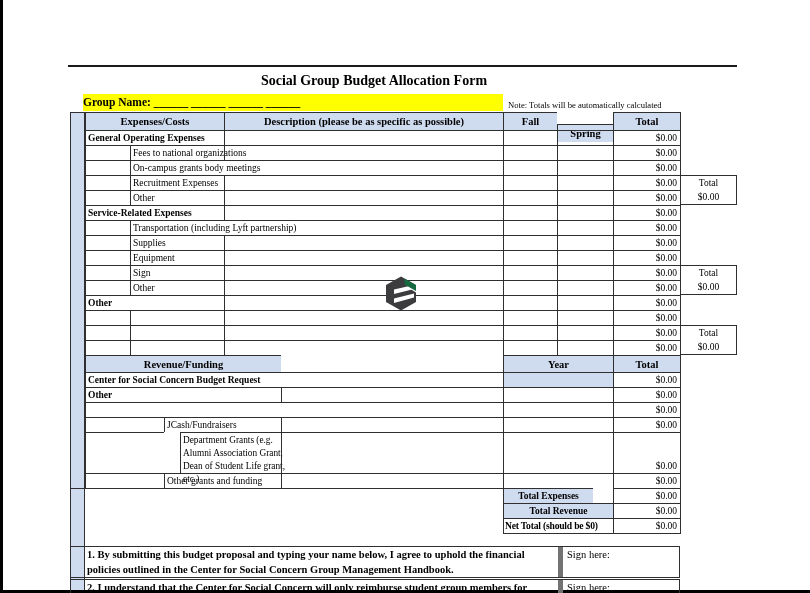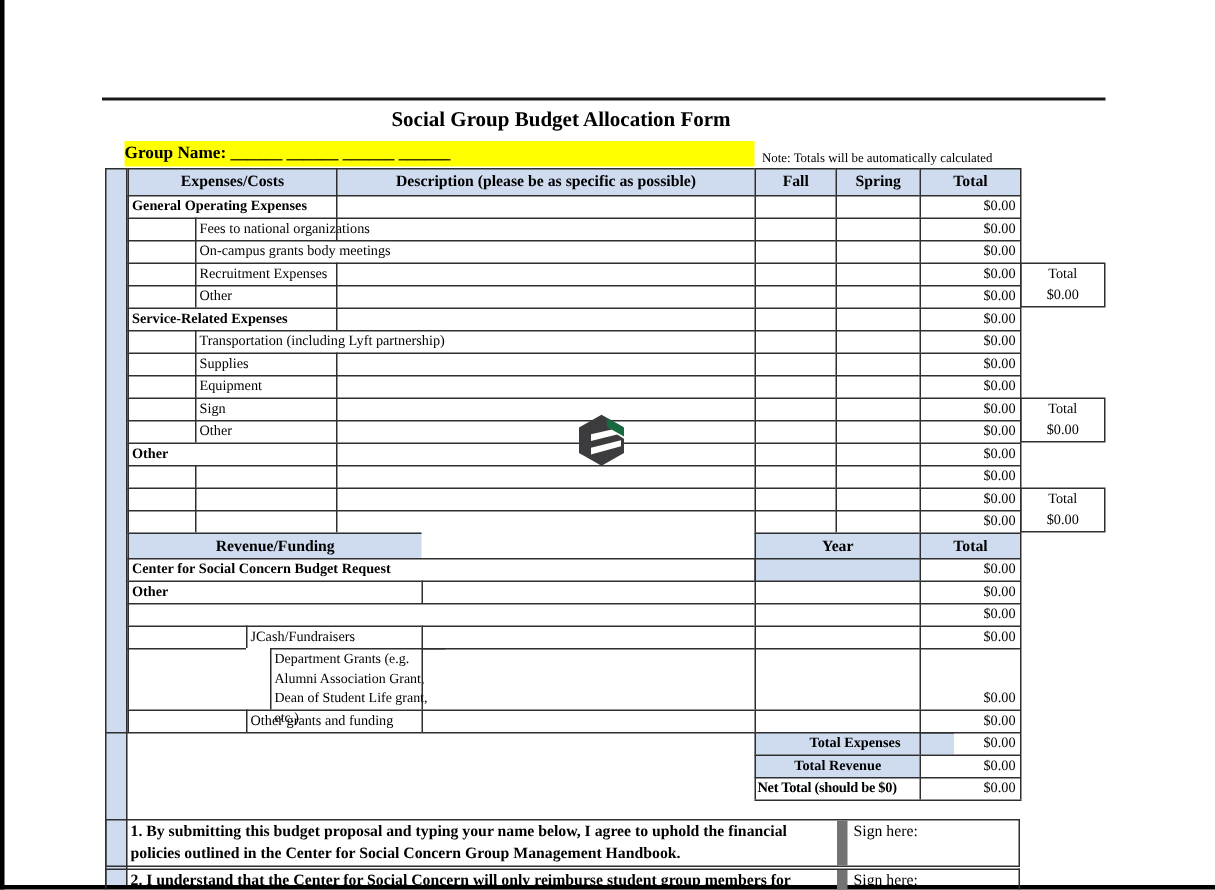--- a/index.html
+++ b/index.html
@@ -22,39 +22,39 @@
   .lab{padding-left:2px;}
   .wrap{white-space:normal;line-height:13px;padding:1px 0 0 2px;font-size:9.3px;}
   .bottomflex{display:flex;align-items:flex-end;justify-content:flex-end;padding-right:3px;}
   .noborder{border:none;}
   .vline{position:absolute;box-sizing:border-box;border-left:1px solid #2f2f2f;}
   .hline{position:absolute;box-sizing:border-box;border-top:1px solid #2f2f2f;}
   .sidebox{position:absolute;box-sizing:border-box;border:1px solid #2f2f2f;}
   .netlab{font-size:9.6px;letter-spacing:-0.2px;padding-left:1px;}
   .agreebox{position:absolute;box-sizing:border-box;border:1px solid #2f2f2f;background:transparent;}
   .agreetext{position:absolute;left:16px;top:1px;right:126px;font-size:10.5px;font-weight:bold;line-height:14.5px;white-space:normal;}
-  .signcell{position:absolute;box-sizing:border-box;border-left:7px solid #737373;top:0;bottom:0;left:487px;width:123px;font-size:10.5px;padding:2px 0 0 4px;}
+  .signcell{position:absolute;box-sizing:border-box;border-left:5px solid #737373;top:0;bottom:0;left:487px;width:123px;font-size:10.5px;padding:2px 0 0 4px;}
 </style>
 </head>
 <body>
 
 <div class="abs" style="left:0;top:0;width:3px;height:593px;background:#000;"></div>
 <div class="abs" style="left:0;top:590px;width:810px;height:3px;background:#000;"></div>
 <div class="abs" style="left:68px;top:65px;width:669px;height:1.5px;background:#1a1a1a;"></div>
 
 <div class="abs b" style="left:68px;top:71px;width:612px;height:20px;text-align:center;font-size:14px;line-height:20px;">Social Group Budget Allocation Form</div>
 <div class="abs b" style="left:83px;top:94px;width:420px;height:17px;background:#ffff00;font-size:11.5px;line-height:17px;white-space:nowrap;">Group Name: ______ ______ ______ ______</div>
 <div class="abs" style="left:508px;top:98px;width:172px;height:14px;font-size:8.6px;line-height:14px;">Note: Totals will be automatically calculated</div>
 
 <div id="sheet" class="abs" style="left:0;top:0;width:810px;height:593px;">
     <div class="cell fill" style="left: 70px; top: 112px; width: 15px; height: 478px; border-right: 1px solid rgb(47, 47, 47);"></div>
     <div class="cell fill b center hdr" style="left: 85px; top: 112px; width: 139px; height: 18px;">Expenses/Costs</div>
     <div class="cell fill b center hdr" style="left: 224px; top: 112px; width: 279px; height: 18px;">Description (please be as specific as possible)</div>
     <div class="cell fill b center hdr" style="left: 503px; top: 112px; width: 54px; height: 18px;">Fall</div>
-    <div class="cell fill b center hdr" style="left: 557px; top: 112px; width: 56px; height: 18px;">Spring</div>
+    <div class="cell fill b center hdr" style="left: 557px; top: 124px; width: 56px; height: 18px;">Spring</div>
     <div class="cell fill b center hdr" style="left: 613px; top: 112px; width: 67px; height: 18px;">Total</div>
     <div class="cell b lab" style="left: 85px; top: 130px; width: 139px; height: 15px;">General Operating Expenses</div>
     <div class="cell " style="left: 224px; top: 130px; width: 279px; height: 15px;"></div>
     <div class="cell " style="left: 503px; top: 130px; width: 54px; height: 15px;"></div>
     <div class="cell " style="left: 557px; top: 130px; width: 56px; height: 15px;"></div>
     <div class="cell val" style="left: 613px; top: 130px; width: 67px; height: 15px;">$0.00</div>
     <div class="cell " style="left: 85px; top: 145px; width: 45px; height: 15px;"></div>
     <div class="cell lab" style="left: 130px; top: 145px; width: 94px; height: 15px;">Fees to national organizations</div>
     <div class="cell " style="left: 224px; top: 145px; width: 279px; height: 15px;"></div>
     <div class="cell " style="left: 503px; top: 145px; width: 54px; height: 15px;"></div>
@@ -167,21 +167,21 @@
     <div class="cell " style="left: 85px; top: 432px; width: 79px; height: 41px;"></div>
     <div class="cell wrap" style="left: 180px; top: 432px; width: 117px; height: 41px;">Department Grants (e.g. Alumni Association Grant, Dean of Student Life grant, etc.)</div>
     <div class="cell " style="left: 281px; top: 432px; width: 222px; height: 41px;"></div>
     <div class="cell " style="left: 503px; top: 432px; width: 110px; height: 41px;"></div>
     <div class="cell bottomflex" style="left: 613px; top: 432px; width: 67px; height: 41px;">$0.00</div>
     <div class="cell " style="left: 85px; top: 473px; width: 79px; height: 15px;"></div>
     <div class="cell lab" style="left: 164px; top: 473px; width: 117px; height: 15px;">Other grants and funding</div>
     <div class="cell " style="left: 281px; top: 473px; width: 222px; height: 15px;"></div>
     <div class="cell " style="left: 503px; top: 473px; width: 110px; height: 15px;"></div>
     <div class="cell val" style="left: 613px; top: 473px; width: 67px; height: 15px;">$0.00</div>
-    <div class="cell fill b center" style="left: 503px; top: 488px; width: 133px; height: 15px;">Total Expenses</div>
+    <div class="cell fill b center" style="left: 503px; top: 488px; width: 90px; height: 15px;">Total Expenses</div>
     <div class="cell val" style="left: 613px; top: 488px; width: 67px; height: 15px;">$0.00</div>
     <div class="cell fill b center" style="left: 503px; top: 503px; width: 110px; height: 15px;">Total Revenue</div>
     <div class="cell val" style="left: 613px; top: 503px; width: 67px; height: 15px;">$0.00</div>
     <div class="cell b netlab" style="left: 503px; top: 518px; width: 110px; height: 15px;">Net Total (should be $0)</div>
     <div class="cell val" style="left: 613px; top: 518px; width: 67px; height: 15px;">$0.00</div>
     <div class="vline" style="left: 680px; top: 112px; width: 1px; height: 421px;"></div>
     <div class="hline" style="left: 70px; top: 488px; width: 433px; height: 1px;"></div>
     <div class="hline" style="left: 503px; top: 533px; width: 178px; height: 1px;"></div>
     <div class="agreebox" style="left: 70px; top: 546px; width: 610px; height: 32px;">
       <div class="agreetext">1. By submitting this budget proposal and typing your name below, I agree to uphold the financial policies outlined in the Center for Social Concern Group Management Handbook.</div>

